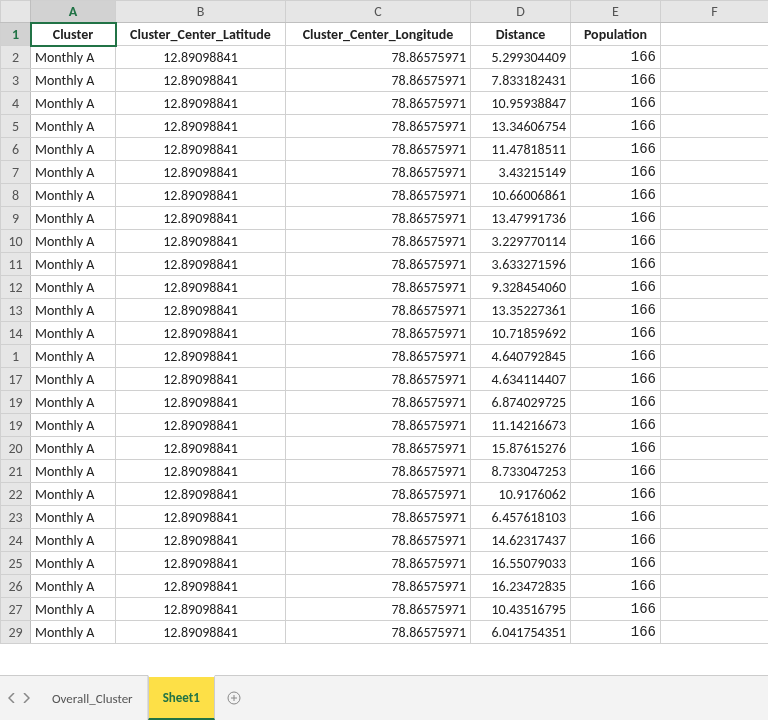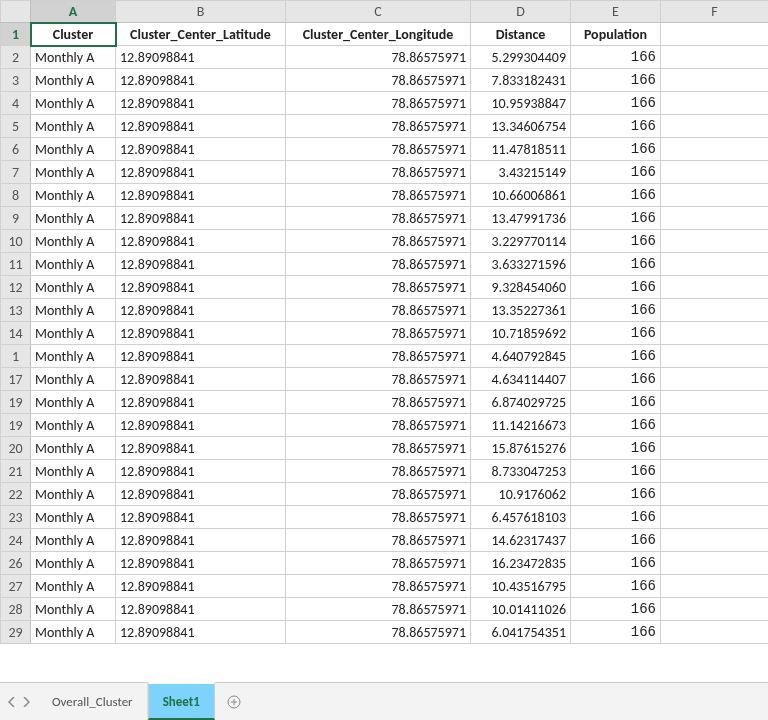--- a/index.html
+++ b/index.html
@@ -60,42 +60,42 @@
     text-align: center;
     border-right: 1px solid #bfbfbf;
   }
   
   tr.header-row td {
     font-weight: 700;
     text-align: center;
     margin-top: 37px;
   }
   tr.data-row td.tA { text-align: left; }
-  tr.data-row td.tB { text-align: left; margin-top: 28px; }
+  tr.data-row td.tB { text-align: center; margin-top: 28px; }
   tr.data-row td.tC { text-align: right; }
   tr.data-row td.tD { text-align: right; }
   tr.data-row td.tE { text-align: right; font-family: Liberation Mono, monospace; }
   tr.data-row td.tF { text-align: left; }
 
   
   td.active {
     outline: 2px solid #217346;
     outline-offset: -1px;
   }
   thead th.active-col, tbody th.active-row {
     background: #d2d2d2;
     font-weight: 600;
     color: #217346;
   }
 
   
   .tabstrip {
     position: absolute;
     left: 0; right: 0; bottom: 0;
-    height: 38px;
+    height: 45px;
     background: #f3f3f3;
     border-top: 1px solid #ccc;
     display: flex;
     align-items: stretch;
     font-size: 13px;
   }
   .tabnav {
     display: flex;
     align-items: center;
     padding: 0 8px;
@@ -106,21 +106,21 @@
   .tab {
     padding: 0 14px;
     display: flex;
     align-items: center;
     border-right: 1px solid #ddd;
     color: #555;
     cursor: pointer;
     background: #f3f3f3;
   }
   .tab.active {
-    background: #7dd3fc;
+    background: #fde047;
     color: #217346;
     font-weight: 600;
     border-top: 2px solid #fff;
     margin-top: -1px;
     border-left: 1px solid #ccc;
     border-right: 1px solid #ccc;
     border-bottom: 2px solid #217346;
   }
   .newtab {
     display: flex;
@@ -358,43 +358,43 @@
         <tr class="data-row">
           <th class="rownum">24</th>
           <td class="tA">Monthly A</td>
           <td class="tB">12.89098841</td>
           <td class="tC">78.86575971</td>
           <td class="tD">14.62317437</td>
           <td class="tE">166</td>
           <td class="tF"></td>
         </tr>
         <tr class="data-row">
+          <th class="rownum">25</th>
+          <td class="tA">Monthly A</td>
+          <td class="tB">12.89098841</td>
+          <td class="tC">78.86575971</td>
+          <td class="tD">16.55079033</td>
+          <td class="tE">166</td>
+          <td class="tF"></td>
+        </tr>
+        <tr class="data-row">
           <th class="rownum">26</th>
           <td class="tA">Monthly A</td>
           <td class="tB">12.89098841</td>
           <td class="tC">78.86575971</td>
           <td class="tD">16.23472835</td>
           <td class="tE">166</td>
           <td class="tF"></td>
         </tr>
         <tr class="data-row">
           <th class="rownum">27</th>
           <td class="tA">Monthly A</td>
           <td class="tB">12.89098841</td>
           <td class="tC">78.86575971</td>
           <td class="tD">10.43516795</td>
-          <td class="tE">166</td>
-          <td class="tF"></td>
-        </tr>
-        <tr class="data-row">
-          <th class="rownum">28</th>
-          <td class="tA">Monthly A</td>
-          <td class="tB">12.89098841</td>
-          <td class="tC">78.86575971</td>
-          <td class="tD">10.01411026</td>
           <td class="tE">166</td>
           <td class="tF"></td>
         </tr>
         <tr class="data-row">
           <th class="rownum">29</th>
           <td class="tA">Monthly A</td>
           <td class="tB">12.89098841</td>
           <td class="tC">78.86575971</td>
           <td class="tD">6.041754351</td>
           <td class="tE">166</td>

